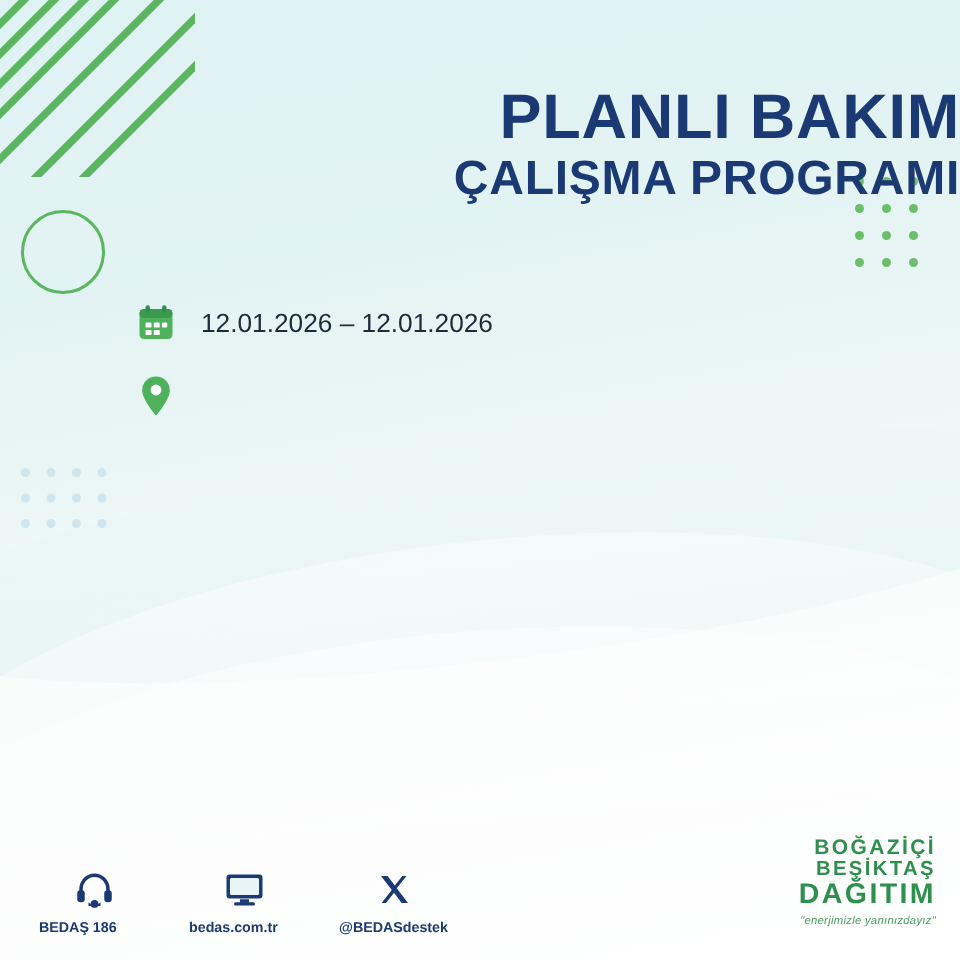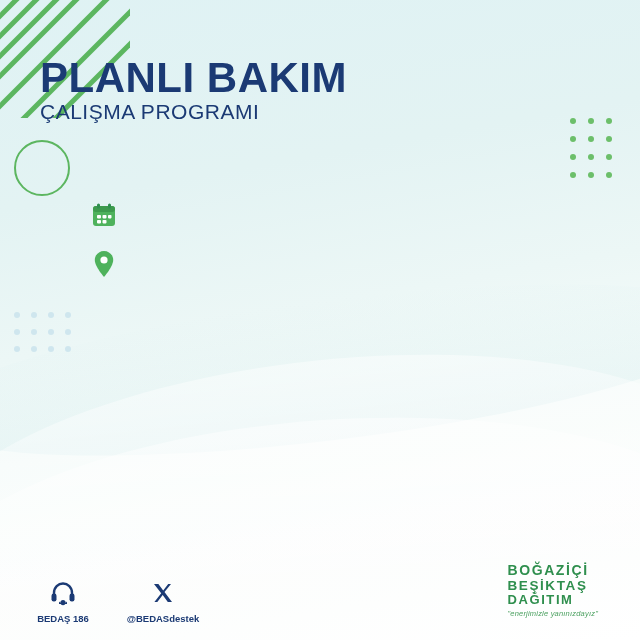--- a/index.html
+++ b/index.html
@@ -95,33 +95,33 @@
     gap: 11px;
   }
   .dots.left span { background: #cfe6ee; }
 
   
   .headline {
     position: absolute;
     left: 0;
     right: 0;
     top: 56px;
-    text-align: left;
+    text-align: right;
     padding-left: 40px;
   }
   .headline .l1 {
     font-size: 42px;
     font-weight: bold;
     letter-spacing: 0.5px;
     color: #1b3a74;
     line-height: 1.04;
   }
   .headline .l2 {
-    font-size: 21px;
-    font-weight: normal;
+    font-size: 32px;
+    font-weight: bold;
     letter-spacing: 0.5px;
     color: #1b3a74;
     line-height: 1.16;
   }
 
   
   .info {
     position: absolute;
     left: 88px;
     top: 200px;
@@ -160,57 +160,56 @@
   .foot-items {
     position: absolute;
     left: 26px;
     bottom: 16px;
     display: flex;
     align-items: flex-end;
     gap: 26px;
   }
   .foot-item {
     width: 74px;
-    text-align: center;
     color: #1b3a74;
   }
   .foot-item .fico {
     height: 30px;
     display: flex;
     align-items: center;
     justify-content: center;
     margin-bottom: 5px;
   }
   .foot-item .flabel {
     font-size: 9.5px;
     font-weight: bold;
     color: #1b3a74;
     white-space: nowrap;
   }
   .brand {
     position: absolute;
-    right: 42px;
+    right: 16px;
     bottom: 22px;
-    text-align: left;
+    text-align: right;
     line-height: 1.1;
   }
   .brand .b1 {
     font-size: 14px;
     font-weight: bold;
     letter-spacing: 1.6px;
     color: #2f8f4e;
   }
   .brand .b2 {
     font-size: 13.5px;
     font-weight: bold;
     letter-spacing: 1.6px;
     color: #2f8f4e;
   }
   .brand .b3 {
-    font-size: 13px;
+    font-size: 19px;
     font-weight: bold;
     letter-spacing: 1.6px;
     color: #2f8f4e;
   }
   .brand .slogan {
     margin-top: 2px;
     font-size: 7.5px;
     font-style: italic;
     color: #4aa05f;
     letter-spacing: 0.2px;
@@ -288,20 +287,21 @@
           <rect x="17" y="1.5" width="3" height="5" rx="1.5" fill="#2f8f4e"></rect>
           <g fill="#ffffff">
             <rect x="6" y="13" width="4" height="3.4" rx="0.8"></rect>
             <rect x="11.5" y="13" width="4" height="3.4" rx="0.8"></rect>
             <rect x="17" y="13" width="3.5" height="3.4" rx="0.8"></rect>
             <rect x="6" y="18" width="4" height="3.4" rx="0.8"></rect>
             <rect x="11.5" y="18" width="4" height="3.4" rx="0.8"></rect>
           </g>
         </svg>
       </span>
+      <span class="txt">12.01.2026 – 12.01.2026</span>
     </div>
 
 
 
     <div class="row loc">
       <span class="ico">
         <svg width="22" height="28" viewBox="0 0 22 28">
           <path d="M11 1 C5.8 1 1.8 5 1.8 10.1 C1.8 16.6 11 27 11 27 C11 27 20.2 16.6 20.2 10.1 C20.2 5 16.2 1 11 1 Z" fill="#4eb25c"></path>
           <circle cx="11" cy="10" r="3.6" fill="#ffffff"></circle>
         </svg>
@@ -319,20 +319,31 @@
             <path d="M4 17 L4 13 C4 7.5 8.2 3.5 13 3.5 C17.8 3.5 22 7.5 22 13 L22 17" fill="none" stroke="#1b3a74" stroke-width="2.4"></path>
             <rect x="1.5" y="13.5" width="5" height="8" rx="2.2" fill="#1b3a74"></rect>
             <rect x="19.5" y="13.5" width="5" height="8" rx="2.2" fill="#1b3a74"></rect>
             <path d="M9 21.5 C10.5 23.5 15.5 23.5 17 21.5 L17 24 L9 24 Z" fill="#1b3a74"></path>
             <circle cx="13" cy="22.6" r="2.6" fill="#1b3a74"></circle>
           </svg>
         </div>
         <div class="flabel">BEDAŞ 186</div>
       </div>
 
+      <div class="foot-item">
+        <div class="fico">
+          <svg width="28" height="26" viewBox="0 0 28 26">
+            <rect x="2" y="3" width="24" height="16" rx="2.2" fill="#1b3a74"></rect>
+            <rect x="4.3" y="5.3" width="19.4" height="11.4" rx="1" fill="#e9f4f6"></rect>
+            <rect x="11" y="19.5" width="6" height="2.4" fill="#1b3a74"></rect>
+            <rect x="7" y="21.5" width="14" height="2.2" rx="1.1" fill="#1b3a74"></rect>
+          </svg>
+        </div>
+        <div class="flabel">bedas.com.tr</div>
+      </div>
 
       <div class="foot-item">
         <div class="fico">
           <svg width="24" height="24" viewBox="0 0 24 24">
             <path d="M3 3 L10.2 12.3 L3.4 21 L6.3 21 L11.7 14.1 L16.8 21 L21 21 L13.5 11.1 L20 3 L17.2 3 L12.2 9.4 L7.4 3 Z" fill="#1b3a74"></path>
           </svg>
         </div>
         <div class="flabel">@BEDASdestek</div>
       </div>
 

